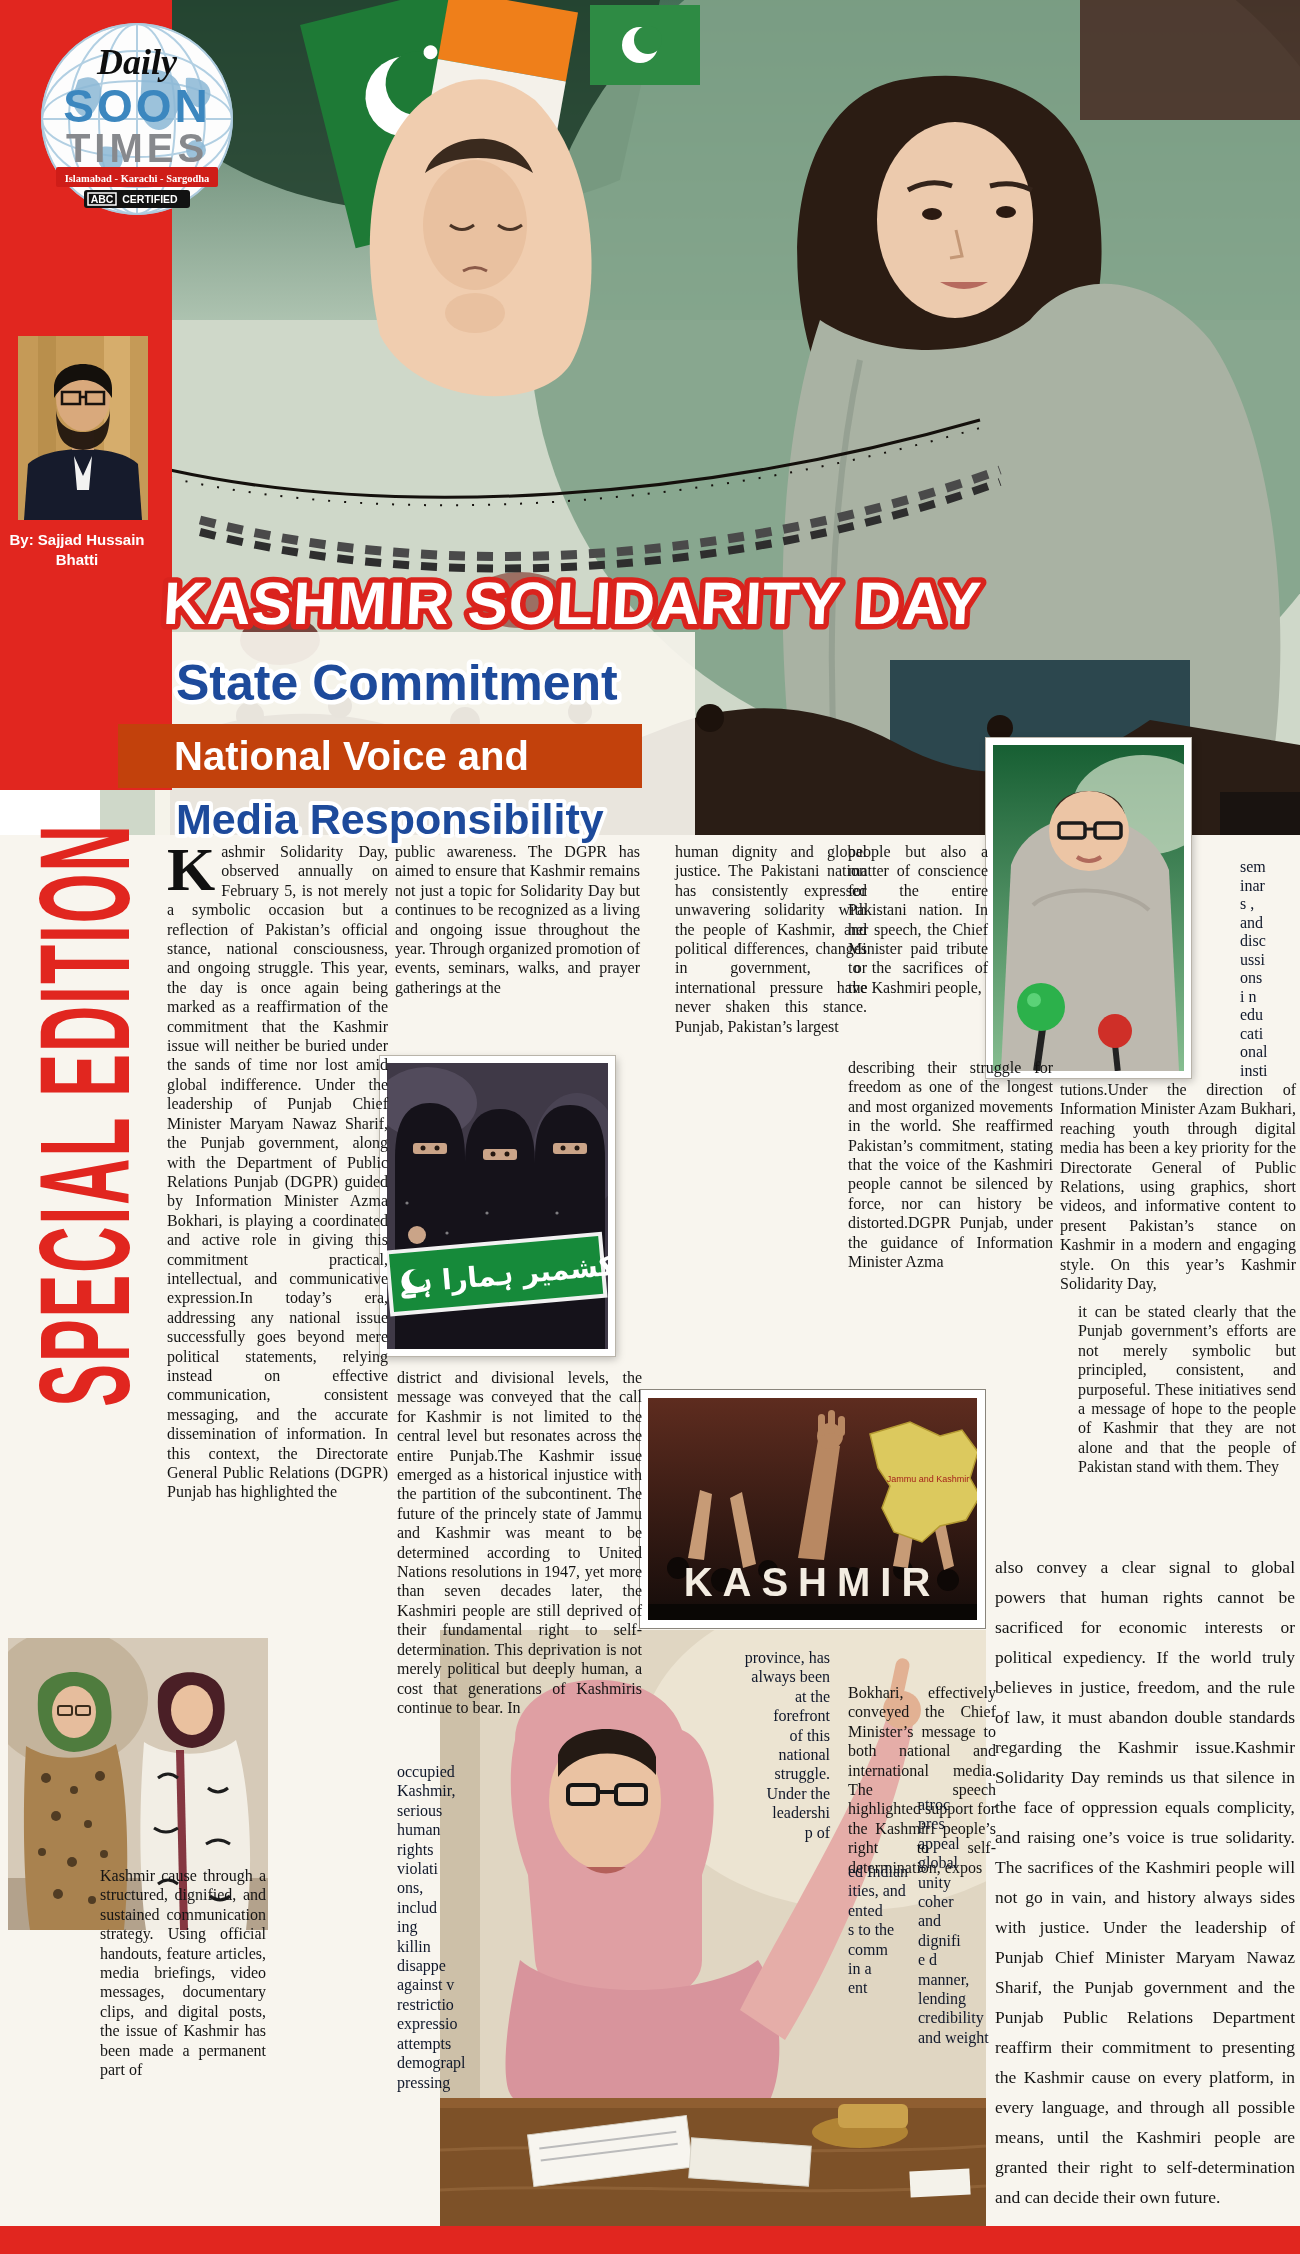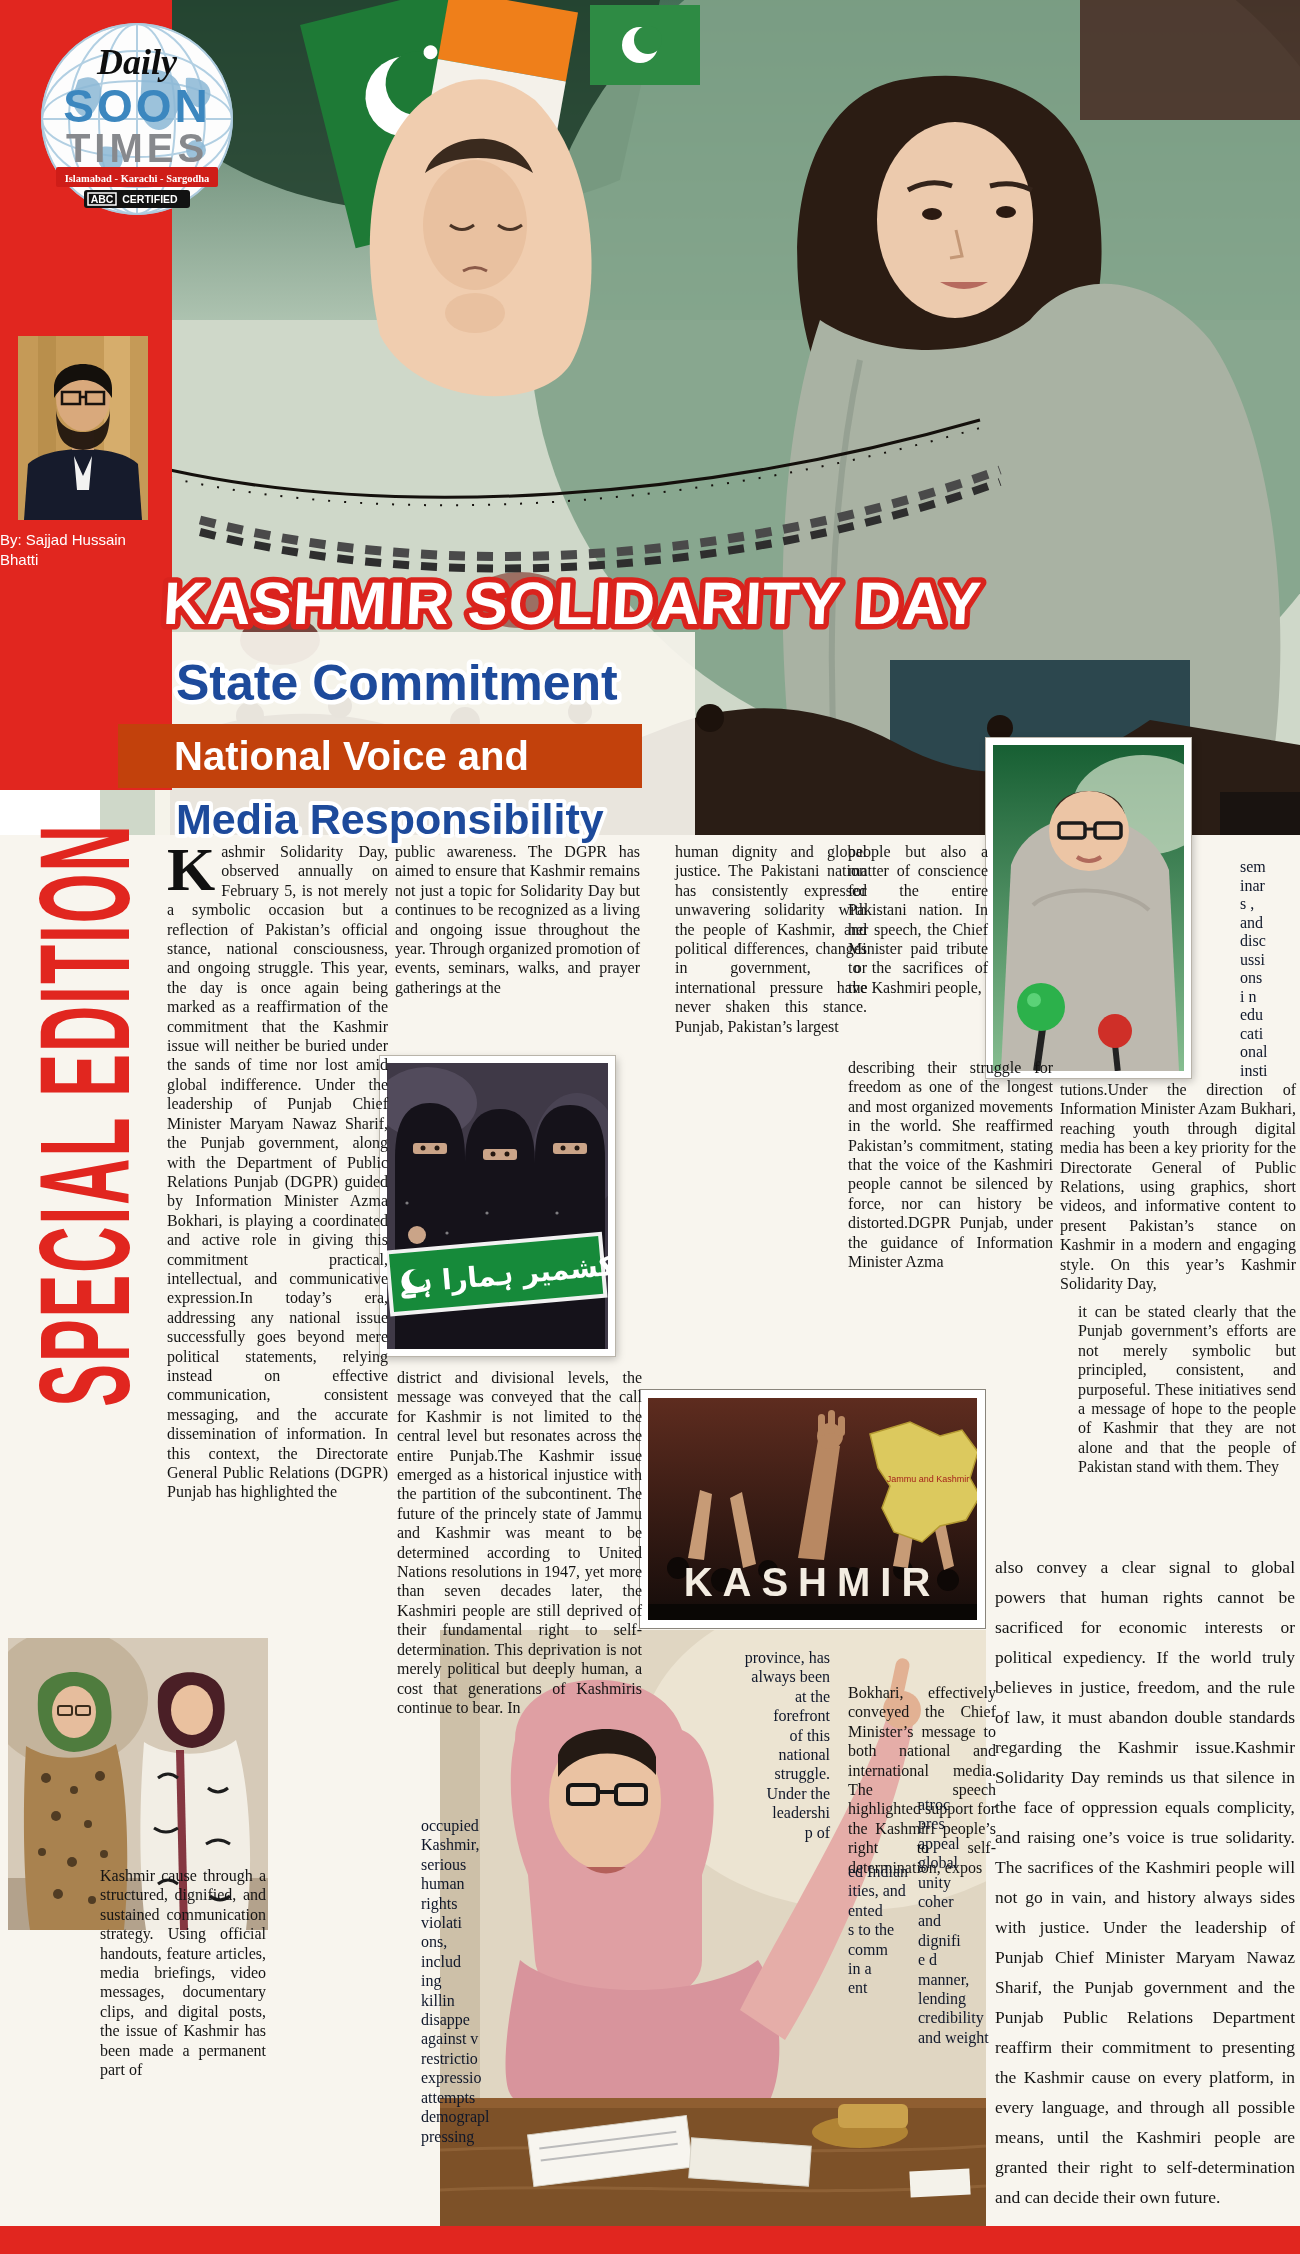--- a/index.html
+++ b/index.html
@@ -6,22 +6,22 @@
   .page{position:relative;width:1300px;height:2254px;margin:0 auto;background:#ffffff;
         font-family:"Liberation Serif",serif;overflow:hidden;}
   .abs{position:absolute;}
   
   .article-bg{left:0;top:835px;width:1300px;height:1391px;background:#f8f5ee;}
   .red-rail{left:0;top:0;width:172px;height:790px;background:#e1261f;}
   .bottom-bar{left:0;top:2226px;width:1300px;height:28px;background:#e1261f;}
   
   .logo{left:38px;top:20px;width:198px;height:198px;}
   .author-photo{left:18px;top:336px;width:130px;height:184px;}
-  .byline{left:0;top:530px;width:154px;text-align:left;color:#fff;
-          font-family:"Liberation Sans",sans-serif;font-weight:normal;font-size:15px;
+  .byline{left:0;top:530px;width:154px;text-align:center;color:#fff;
+          font-family:"Liberation Sans",sans-serif;font-weight:bold;font-size:15px;
           line-height:20px;white-space:pre-line;}
   .edition{left:-255px;top:1040px;width:680px;height:150px;
            transform:rotate(-90deg) scaleY(2.0);
            display:flex;align-items:center;justify-content:center;
            font-family:"Liberation Sans",sans-serif;font-weight:bold;font-size:64px;
            letter-spacing:2px;color:#e1261f;}
   
   .hero{left:100px;top:0;width:1200px;height:835px;}
   .headline-main{left:158px;top:552px;width:880px;height:102px;}
   .sub1{left:166px;top:640px;width:540px;height:86px;}
@@ -36,21 +36,21 @@
   .photo-kashmir{left:640px;top:1390px;width:329px;height:222px;border:8px solid #fff;
                  box-shadow:0 0 0 1px #8a857c;}
   .photo-pink{left:440px;top:1630px;width:546px;height:598px;}
   .photo-women{left:8px;top:1638px;width:260px;height:292px;}
   
   .col{font-size:16px;line-height:19.4px;color:#141414;text-align:justify;}
   .frag{font-size:16px;line-height:19.4px;color:#0f172a;white-space:pre-line;}
   .c1{left:167px;top:842px;width:221px;}
   .c2{left:395px;top:842px;width:245px;}
   .c2b{left:397px;top:1368px;width:245px;}
-  .c2f{left:397px;top:1816px;width:120px;margin-left:24px;}
+  .c2f{left:397px;top:1762px;width:120px;}
   .c3{left:663px;top:842px;width:192px;margin-left:12px;}
   .c3f{left:700px;top:1648px;width:130px;text-align:right;}
   .c4{left:848px;top:842px;width:140px;}
   .c4b{left:848px;top:1058px;width:205px;}
   .c5{left:848px;top:1683px;width:148px;font-family:Liberation Serif, serif;}
   .c5fl{left:848px;top:1862px;width:100px;}
   .c5fr{left:918px;top:1795px;width:82px;}
   .c6f{left:1240px;top:858px;width:56px;line-height:18.5px;}
   .c6{left:1060px;top:1080px;width:236px;}
   .c6b{left:1078px;top:1302px;width:218px;}

